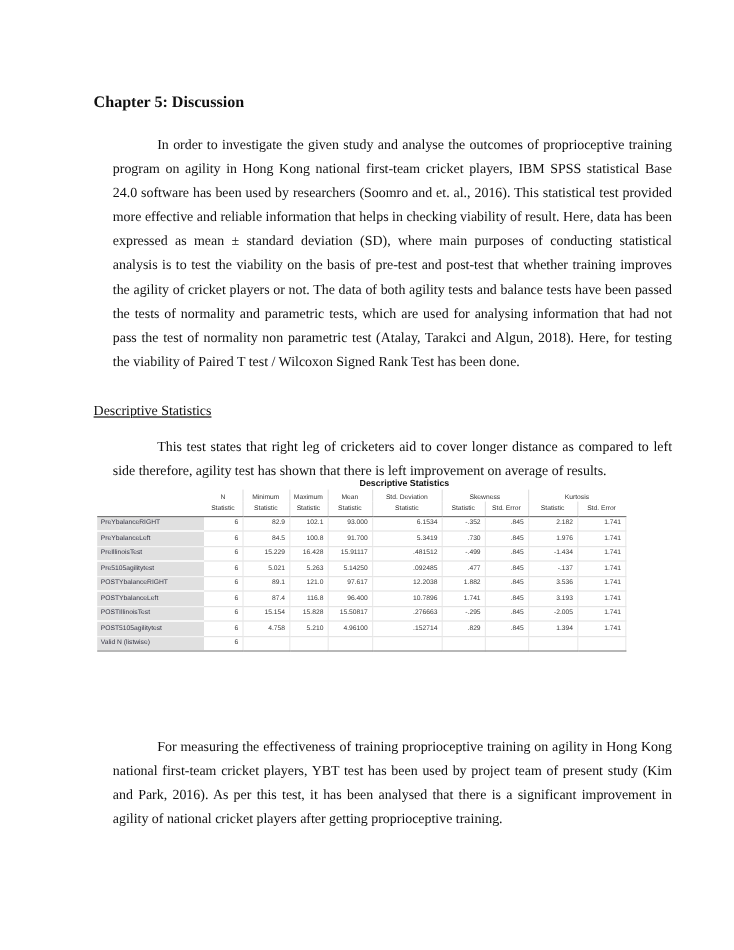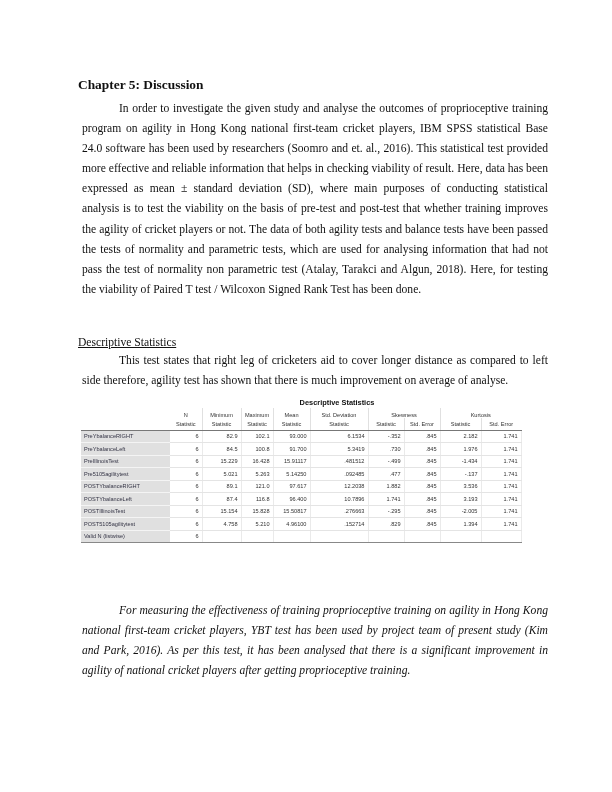--- a/index.html
+++ b/index.html
@@ -1,23 +1,23 @@
 <!DOCTYPE html>
 <html><head>
 <meta charset="utf-8">
 <style>
   html, body { margin: 0; padding: 0; background: #ffffff; }
   body { width: 612px; height: 792px; position: relative; overflow: hidden; font-family: "Liberation Serif", serif; color: #111; }
   .page { position: absolute; left: 5px; top: 0; width: 612px; height: 616px; }
   .heading { position: absolute; left: 73px; top: 77px; font-weight: bold; font-size: 13.4px; margin: 0; }
-  .para { position: absolute; left: 73px; width: 466px; font-size: 11.6px; line-height: 20.1px; text-align: justify; margin: 4px; text-indent: 37px; }
+  .para { position: absolute; left: 73px; width: 466px; font-size: 11.6px; line-height: 20.1px; text-align: justify; margin: 16px; text-indent: 37px; }
   .subhead { position: absolute; left: 73px; font-size: 11.6px; text-decoration: underline; margin: 0; }
   .p1 { top: 95px; }
   .p2 { top: 347px; }
-  .p3 { top: 597px; font-style: italic; }
+  .p3 { top: 597px; }
   .sh1 { top: 336px; }
   .sh2 { top: 575px; }
   .tbl-wrap { position: absolute; left: 76px; top: 397px; width: 440px; }
   .tbl-title { text-align: center; font-family: "Liberation Sans", sans-serif; font-weight: bold; font-size: 7.4px; color: #111; height: 11px; line-height: 11px; padding-left: 72px; }
   table.ds { border-collapse: collapse; font-family: "Liberation Sans", sans-serif; font-size: 5.6px; color: #333; width: 440px; table-layout: fixed; }
   table.ds td, table.ds th { padding: 0 3px; height: 11.5px; font-weight: normal; white-space: nowrap; overflow: hidden; }
   table.ds th { text-align: center; color: #333; }
   table.ds thead tr.h1 th { height: 10px; vertical-align: bottom; }
   table.ds thead tr.h2 th { border-bottom: 1px solid #777; }
   table.ds td.lbl { background: #e0e0e0; text-align: left; color: #334; border-bottom: 1px solid #f4f4f4; }
@@ -26,21 +26,21 @@
   table.ds th.grp { border-left: 1px solid #e0e0e0; }
   table.ds td.vsep, table.ds th.vsep { border-left: 1px solid #e0e0e0; }
 </style>
 </head>
 <body>
 
 <div class="page">
   <h2 class="heading">Chapter 5: Discussion</h2>
   <p class="para p1">In order to investigate the given study and analyse the outcomes of proprioceptive training program on agility in Hong Kong national first-team cricket players, IBM SPSS statistical Base 24.0 software has been used by researchers (Soomro and et. al., 2016). This statistical test provided more effective and reliable information that helps in checking viability of result. Here, data has been expressed as mean ± standard deviation (SD), where main purposes of conducting statistical analysis is to test the viability on the basis of pre-test and post-test that whether training improves the agility of cricket players or not. The data of both agility tests and balance tests have been passed the tests of normality and parametric tests, which are used for analysing information that had not pass the test of normality non parametric test (Atalay, Tarakci and Algun, 2018). Here, for testing the viability of Paired T test / Wilcoxon Signed Rank Test has been done.</p>
   <p class="subhead sh1">Descriptive Statistics</p>
-  <p class="para p2">This test states that right leg of cricketers aid to cover longer distance as compared to left side therefore, agility test has shown that there is much improvement on average of analyse.</p>
+  <p class="para p2">This test states that right leg of cricketers aid to cover longer distance as compared to left side therefore, agility test has shown that there is left improvement on average of results.</p>
 
   <div class="tbl-wrap">
     <div class="tbl-title">Descriptive Statistics</div>
     <table class="ds">
       <colgroup>
         <col style="width:89px">
           <col style="width:32px">
           <col style="width:39px">
           <col style="width:32px">
           <col style="width:37px">

